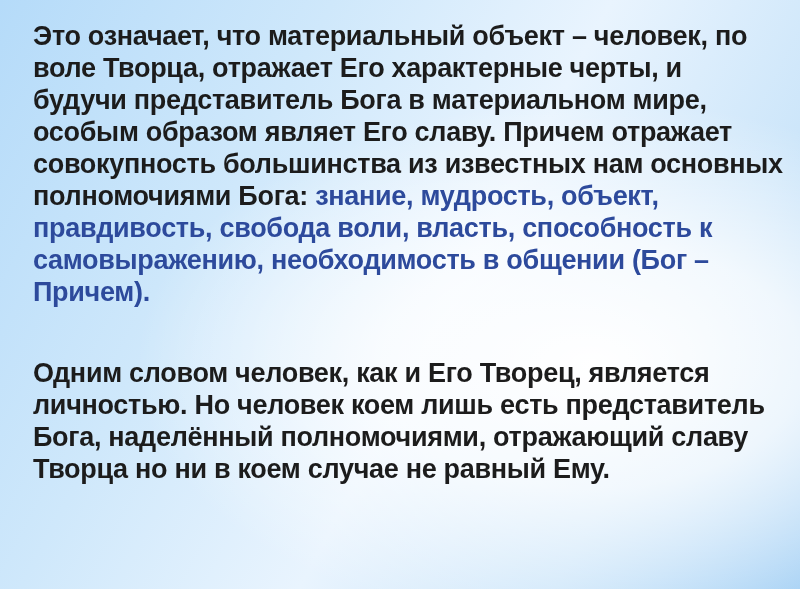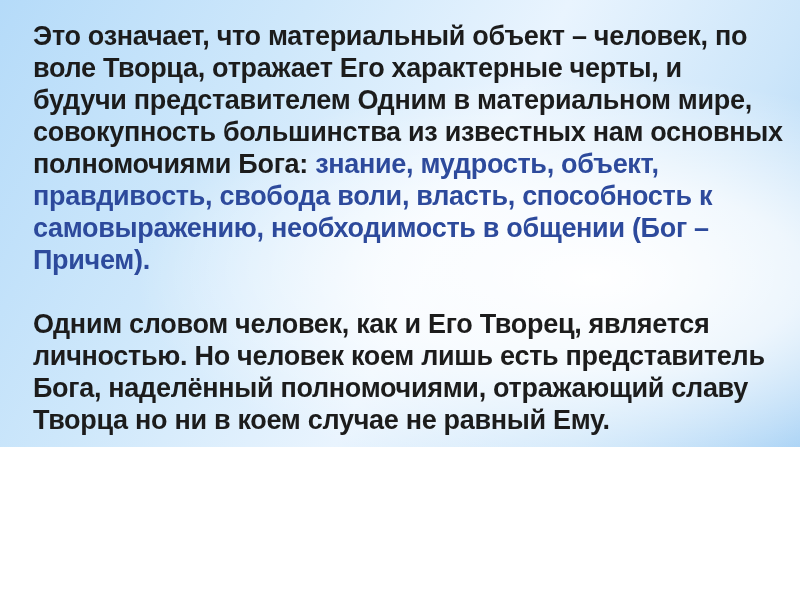--- a/index.html
+++ b/index.html
@@ -5,21 +5,21 @@
   html, body {
     margin: 0;
     padding: 0;
     width: 800px;
     height: 600px;
     font-family: "Liberation Sans", sans-serif;
   }
   .slide {
     position: relative;
     width: 800px;
-    height: 447px;
+    height: 589px;
     overflow: hidden;
     background:
       radial-gradient(95% 75% at 74% 62%,
         rgba(255,255,255,1) 0%,
         rgba(255,255,255,0.75) 28%,
         rgba(255,255,255,0) 60%),
       linear-gradient(118deg,
         #b5dbf9 0%,
         #cfe8fb 30%,
         #e9f4fe 55%,
@@ -29,41 +29,42 @@
   .text-block {
     position: absolute;
     left: 33px;
     top: 20px;
     width: 760px;
   }
   .paragraph {
     margin: 0;
   }
   .paragraph + .paragraph {
-    margin-top: 32px;
+    margin-top: 49px;
   }
   .line {
     white-space: nowrap;
     font-size: 27px;
     line-height: 32px;
     font-weight: bold;
     letter-spacing: -0.3px;
   }
   .seg-dark   { color: #1c1c1c; }
   .seg-accent { color: #2d4a9c; }
 </style>
 </head>
 <body>
 
 <div class="slide">
   <div class="text-block">
       <div class="paragraph">
         <div class="line"><span class="seg-dark">Это означает, что материальный объект – человек, по</span></div>
         <div class="line"><span class="seg-dark">воле Творца, отражает Его характерные черты, и</span></div>
-        <div class="line"><span class="seg-dark">будучи представителем Одним в материальном мире,</span></div>
+        <div class="line"><span class="seg-dark">будучи представитель Бога в материальном мире,</span></div>
+        <div class="line"><span class="seg-dark">особым образом являет Его славу. Причем отражает</span></div>
         <div class="line"><span class="seg-dark">совокупность большинства из известных нам основных</span></div>
         <div class="line"><span class="seg-dark">полномочиями Бога: </span><span class="seg-accent">знание, мудрость, объект,</span></div>
         <div class="line"><span class="seg-accent">правдивость, свобода воли, власть, способность к</span></div>
         <div class="line"><span class="seg-accent">самовыражению, необходимость в общении (Бог –</span></div>
         <div class="line"><span class="seg-accent">Причем).</span></div>
       </div>
       <div class="paragraph">
         <div class="line"><span class="seg-dark">Одним словом человек, как и Его Творец, является</span></div>
         <div class="line"><span class="seg-dark">личностью. Но человек коем лишь есть представитель</span></div>
         <div class="line"><span class="seg-dark">Бога, наделённый полномочиями, отражающий славу</span></div>

